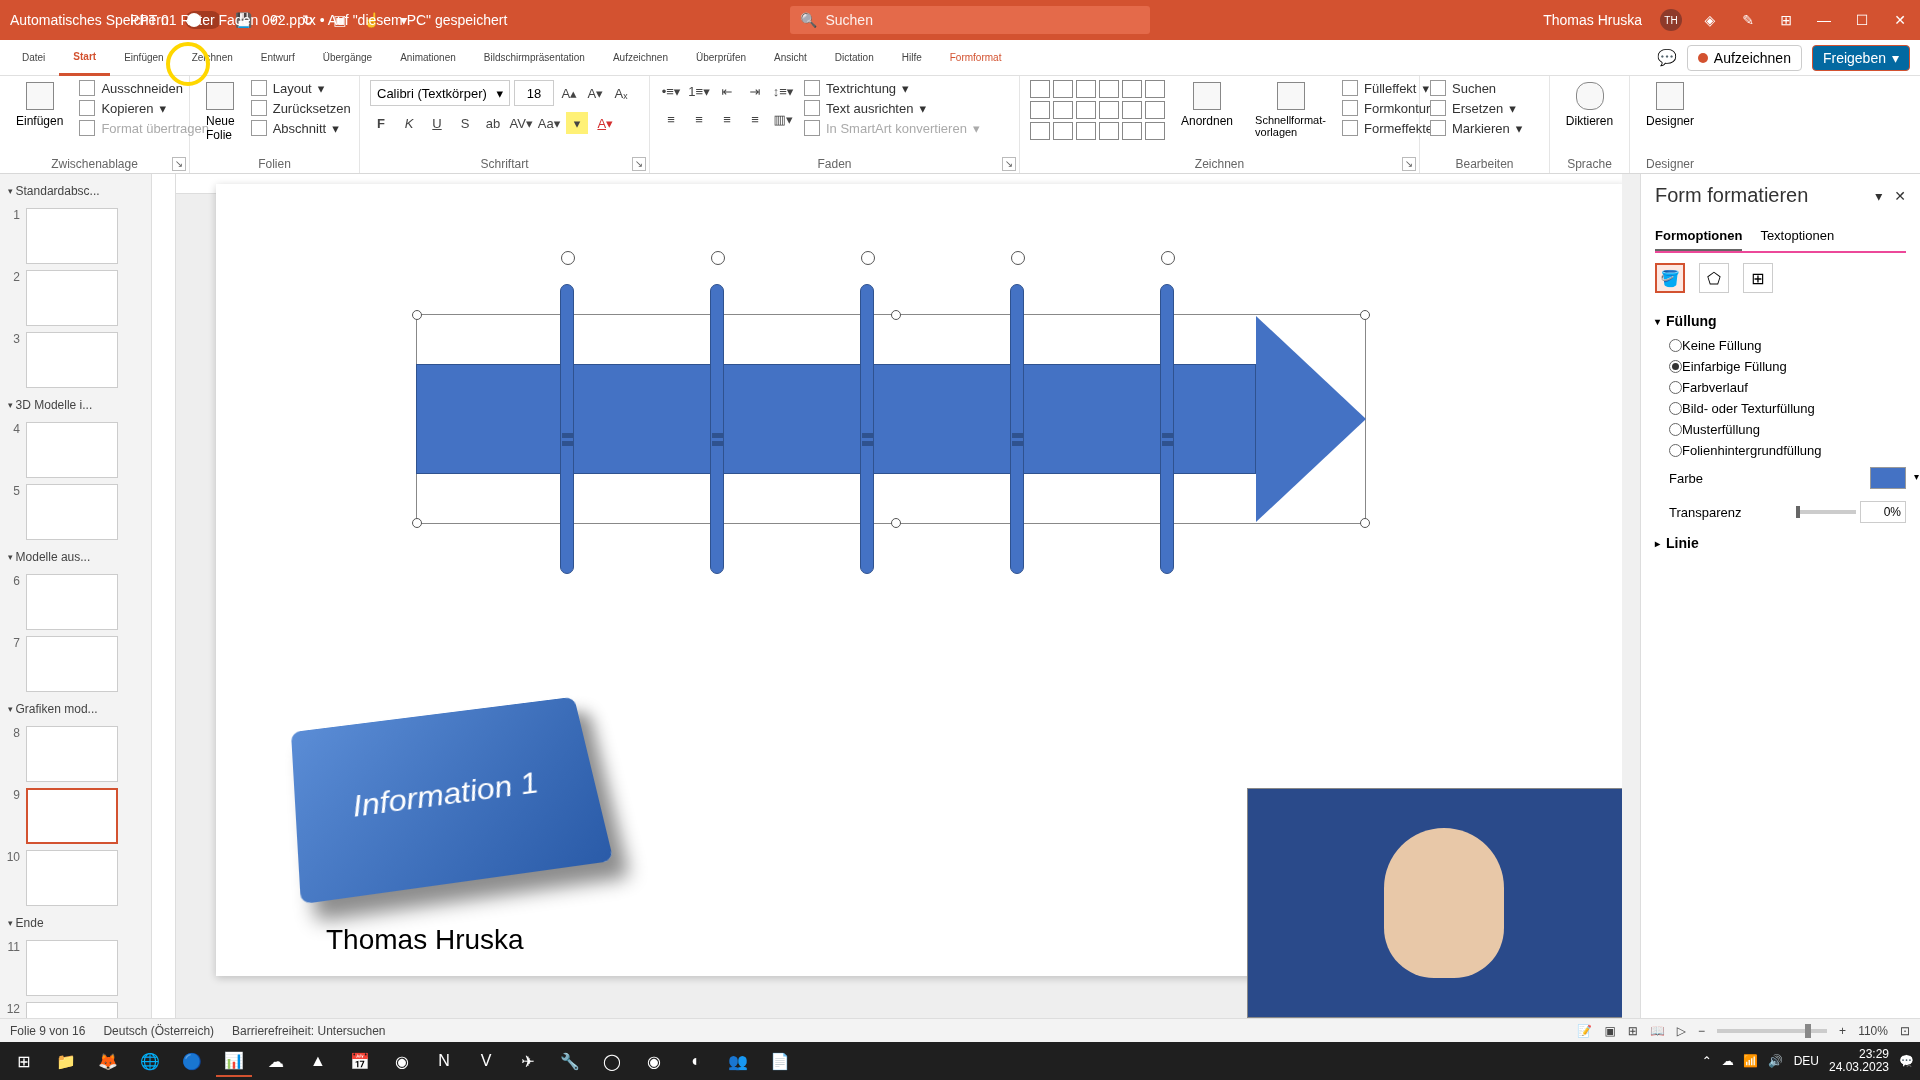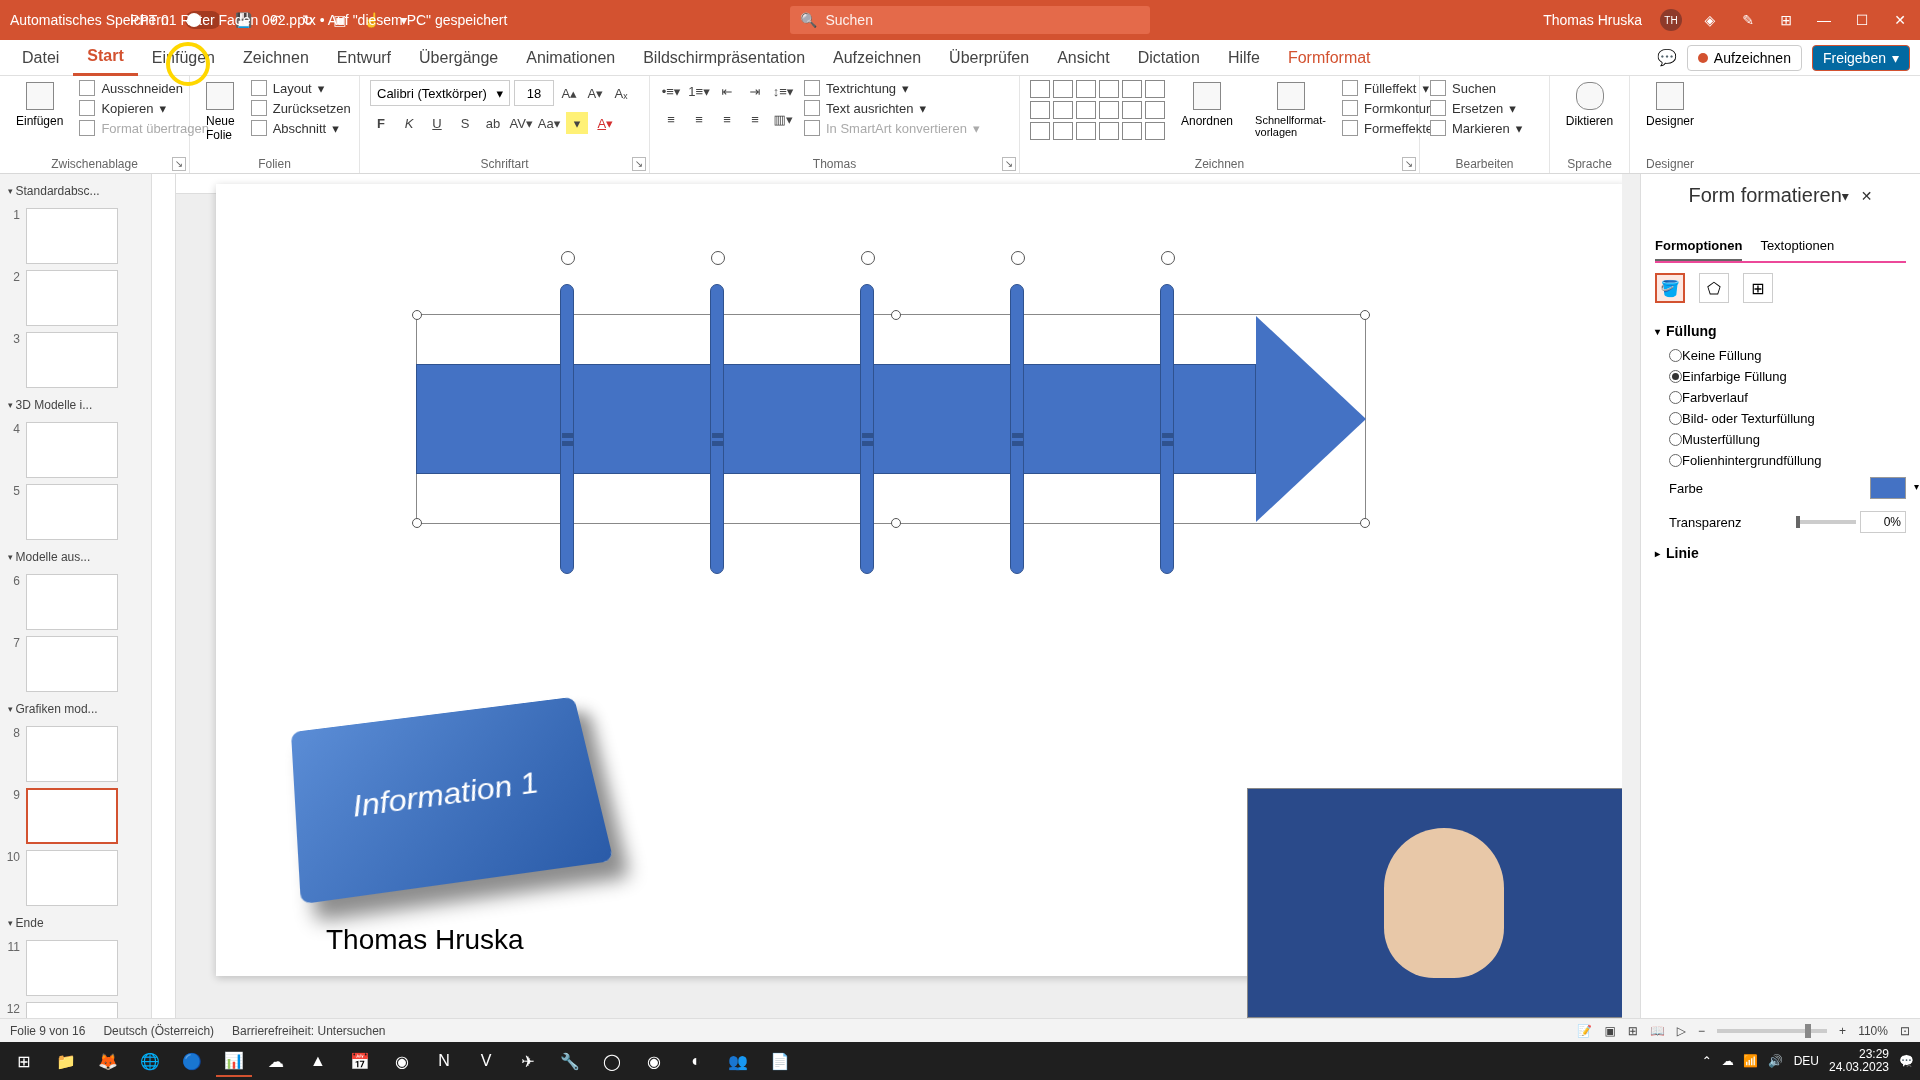--- a/index.html
+++ b/index.html
@@ -15,21 +15,21 @@
 .doc-title { position:absolute; left:50%; transform:translateX(-220%); font-size:14px; }
 .search-box { position:absolute; left:790px; width:360px; height:28px; background:#e46a4a; border-radius:3px; display:flex; align-items:center; padding:0 10px; gap:8px; }
 .search-box input { background:transparent; border:none; color:#fff; font-size:14px; outline:none; }
 .search-box input::placeholder { color:#fff; opacity:.9; }
 .tb-right { position:absolute; right:10px; display:flex; gap:18px; align-items:center; }
 .tb-ico { width:20px; height:20px; display:flex; align-items:center; justify-content:center; }
 .user-badge { width:22px; height:22px; background:#8e3a2a; border-radius:50%; font-size:10px; display:flex; align-items:center; justify-content:center; }
 
 
 .tabs { height:36px; background:#fff; display:flex; align-items:center; padding-left:8px; border-bottom:1px solid #e0e0e0; position:relative; }
-.tab { padding:0 14px; height:36px; display:flex; align-items:center; font-size:16px; color:#444; cursor:pointer; }
+.tab { padding:0 14px; height:36px; display:flex; align-items:center; font-size:10px; color:#444; cursor:pointer; }
 .tab.active { color:#d35230; border-bottom:3px solid #d35230; font-weight:600; }
 .tab.ctx { color:#d35230; }
 .tabs-right { position:absolute; right:10px; display:flex; gap:10px; align-items:center; }
 .tabs-right .btn { display:flex; align-items:center; gap:6px; font-size:14px; padding:4px 10px; border:1px solid #ccc; border-radius:4px; background:#fff; }
 .tabs-right .btn.red { background:#0369a1; color:#fff; border-color:#d35230; }
 .rec-dot { width:10px; height:10px; background:#d35230; border-radius:50%; }
 
 
 .ribbon { height:98px; background:#fff; display:flex; border-bottom:1px solid #d8d8d8; }
 .group { border-right:1px solid #e5e5e5; padding:4px 10px 2px; display:flex; flex-direction:column; justify-content:space-between; position:relative; }
@@ -83,21 +83,21 @@
 
 .info-block { position:absolute; left:80px; top:520px; width:300px; height:180px; background:linear-gradient(135deg,#5b8dd6,#2a5ba8); border-radius:10px; transform:perspective(600px) rotateX(20deg) rotateZ(-8deg); box-shadow:12px 18px 18px rgba(0,0,0,.45); display:flex; align-items:center; justify-content:center; color:#fff; font-size:32px; font-style:italic; }
 .author { position:absolute; left:110px; top:740px; font-size:28px; color:#000; }
 
 .webcam { position:absolute; right:0; bottom:0; width:393px; height:230px; background:#2a4a8a; border:1px solid #888; display:flex; align-items:center; justify-content:center; }
 .webcam .face { width:120px; height:150px; background:#e8c8a8; border-radius:60px 60px 50px 50px; position:relative; }
 .canvas-scroll { position:absolute; right:0; top:0; width:18px; height:100%; background:#f0f0f0; }
 
 
 .format-pane { width:280px; background:#fff; border-left:1px solid #ddd; padding:10px 14px; }
-.pane-title { font-size:20px; color:#333; margin-bottom:25px; display:flex; justify-content:center; align-items:center; }
+.pane-title { font-size:20px; color:#333; margin-bottom:15px; display:flex; justify-content:space-between; align-items:center; }
 .pane-tabs { display:flex; gap:18px; font-size:13px; border-bottom:2px solid #ec4899; margin-bottom:10px; }
 .pane-tab { padding:6px 0; }
 .pane-tab.active { border-bottom:2px solid #666; font-weight:600; }
 .pane-icotabs { display:flex; gap:14px; margin-bottom:14px; }
 .pane-ico { width:30px; height:30px; border:1px solid #ccc; display:flex; align-items:center; justify-content:center; }
 .pane-ico.active { border:2px solid #d35230; background:#fde8e2; }
 .pane-section-hdr { font-size:14px; font-weight:600; padding:6px 0; display:flex; align-items:center; gap:6px; }
 .pane-section-hdr::before { content:"▾"; font-size:10px; }
 .pane-section-hdr.collapsed::before { content:"▸"; }
 .radio-row { display:flex; align-items:center; gap:0; font-size:13px; padding:3px 0 3px 14px; }
@@ -277,21 +277,21 @@
           <div class="mini">≡</div>
           <div class="mini">▥▾</div>
         </div>
       </div>
       <div class="vstack">
         <div class="small-btn"><span class="ico-sm"></span><span>Textrichtung</span> ▾</div>
         <div class="small-btn"><span class="ico-sm"></span><span>Text ausrichten</span> ▾</div>
         <div class="small-btn disabled"><span class="ico-sm"></span><span>In SmartArt konvertieren</span> ▾</div>
       </div>
     </div>
-    <div class="group-label">Thomas</div>
+    <div class="group-label">Faden</div>
     <div class="grp-dialog">↘</div>
   </div>
 
   <div class="group" style="width:400px">
     <div class="grp-body">
       <div class="shape-grid">
         <div class="s"></div>
           <div class="s"></div>
           <div class="s"></div>
           <div class="s"></div>

